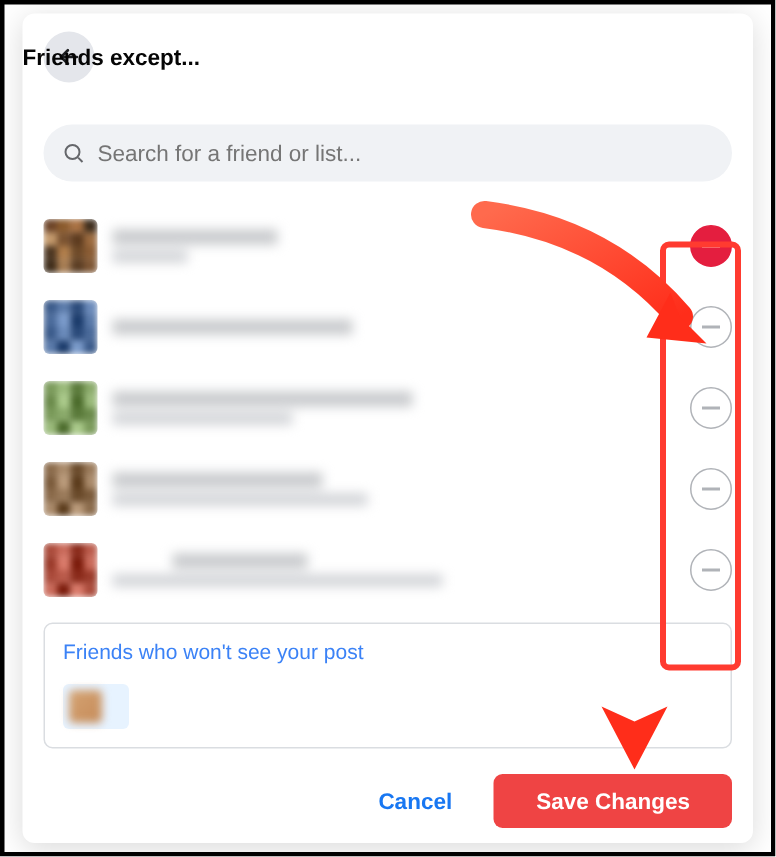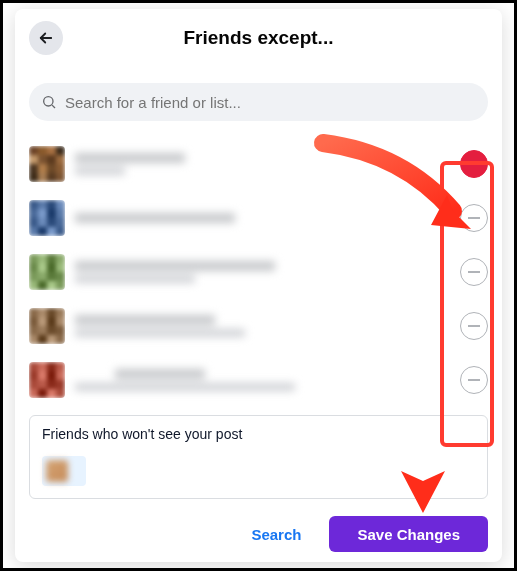--- a/index.html
+++ b/index.html
@@ -1,43 +1,43 @@
 <!DOCTYPE html>
 <html><head>
   <meta charset="utf-8">
   <style>
     *{box-sizing:border-box;margin:0;padding:0;font-family:Helvetica,Arial,sans-serif}
     body{width:517px;height:571px;background:#fff;position:relative;overflow:hidden}
     .outer{border:3px solid #000;width:517px;height:571px;position:relative;background:#fff}
     .modal{position:absolute;left:12px;top:6px;right:12px;bottom:6px;background:#fff;border-radius:8px;box-shadow:0 4px 20px rgba(0,0,0,.15);overflow:hidden}
     .header{display:flex;align-items:center;padding:12px 14px;position:relative}
     .back{width:34px;height:34px;border-radius:50%;background:#e4e6eb;display:flex;align-items:center;justify-content:center;cursor:pointer}
-    .title{position:absolute;left:0;right:0;text-align:center;font-weight:700;font-size:19px;color:#050505;pointer-events:none}
+    .title{position:absolute;left:0;right:0;text-align:left;font-weight:700;font-size:15px;color:#050505;pointer-events:none}
     .watermark{position:absolute;right:18px;top:52px;color:#8a8d91;font-size:14px;font-family:Georgia,serif}
     .search-wrap{padding:16px 14px}
     .search{background:#f0f2f5;border-radius:20px;height:38px;display:flex;align-items:center;padding:0 12px;gap:8px}
     .search input{border:none;background:transparent;outline:none;font-size:15px;color:#65676b;flex:1}
     .section-h{font-weight:700;font-size:16px;color:#050505;padding:14px 14px 8px}
     .list{padding:0 14px}
     .row{display:flex;align-items:center;height:54px;gap:10px}
     .avatar{width:36px;height:36px;border-radius:4px;flex:none;position:relative;overflow:hidden}
     .nm{flex:1;display:flex;flex-direction:column;gap:4px;filter:blur(4px)}
     .bar{height:10px;background:#c7c9cc;border-radius:1px}
     .excl{width:28px;height:28px;border-radius:50%;border:1.5px solid #b0b3b8;display:flex;align-items:center;justify-content:center;cursor:pointer;flex:none}
     .excl-on{background:#e41e3f;border-color:#e41e3f}
     .minus{width:12px;height:2px;background:#b0b3b8}
     .excl-on .minus{background:#fff}
     .excluded-box{margin:8px 14px 0;border:1px solid #dadde1;border-radius:6px;padding:10px 12px 12px}
-    .excluded-label{font-size:14px;color:#0f172a;margin-bottom:14px}
+    .excluded-label{font-size:14px;color:#3b82f6;margin-bottom:14px}
     .chip{display:inline-block;background:#e7f3ff;border-radius:4px;padding:4px 18px 4px 4px}
     .chip-av{width:22px;height:22px;border-radius:3px;display:inline-block;vertical-align:middle;filter:blur(3px);background:linear-gradient(135deg,#d4a373,#c68b59)}
     .footer{position:absolute;bottom:10px;right:14px;display:flex;gap:6px;align-items:center}
     .btn{height:36px;padding:0 22px;border-radius:6px;font-weight:600;font-size:15px;border:none;cursor:pointer}
     .btn-cancel{background:transparent;color:#1877f2}
-    .btn-save{background:#6d28d9;color:#fff;padding:0 28px}
+    .btn-save{background:#ef4444;color:#fff;padding:0 28px}
     
     .hl{position:absolute;border:4px solid #ff3b30;border-radius:6px;right:20px;top:158px;width:54px;height:286px;pointer-events:none}
     
     .arrow{position:absolute;pointer-events:none}
     .arrow svg{overflow:visible}
     
     .px{display:grid;grid-template-columns:repeat(4,1fr);grid-template-rows:repeat(4,1fr);width:100%;height:100%;filter:blur(2px)}
     .px div{width:100%;height:100%}
   </style>
 </head>
@@ -220,21 +220,21 @@
       </div>
 
     </div>
 
     <div class="excluded-box">
       <div class="excluded-label">Friends who won't see your post</div>
       <div class="chip"><span class="chip-av"></span></div>
     </div>
 
     <div class="footer">
-      <button class="btn btn-cancel">Search</button>
+      <button class="btn btn-cancel">Cancel</button>
       <button class="btn btn-save">Save Changes</button>
     </div>
 
   </div>
 
   <div class="hl"></div>
 
   <div class="arrow" style="left:310px;top:130px">
     <svg width="170" height="120">
       <defs>

